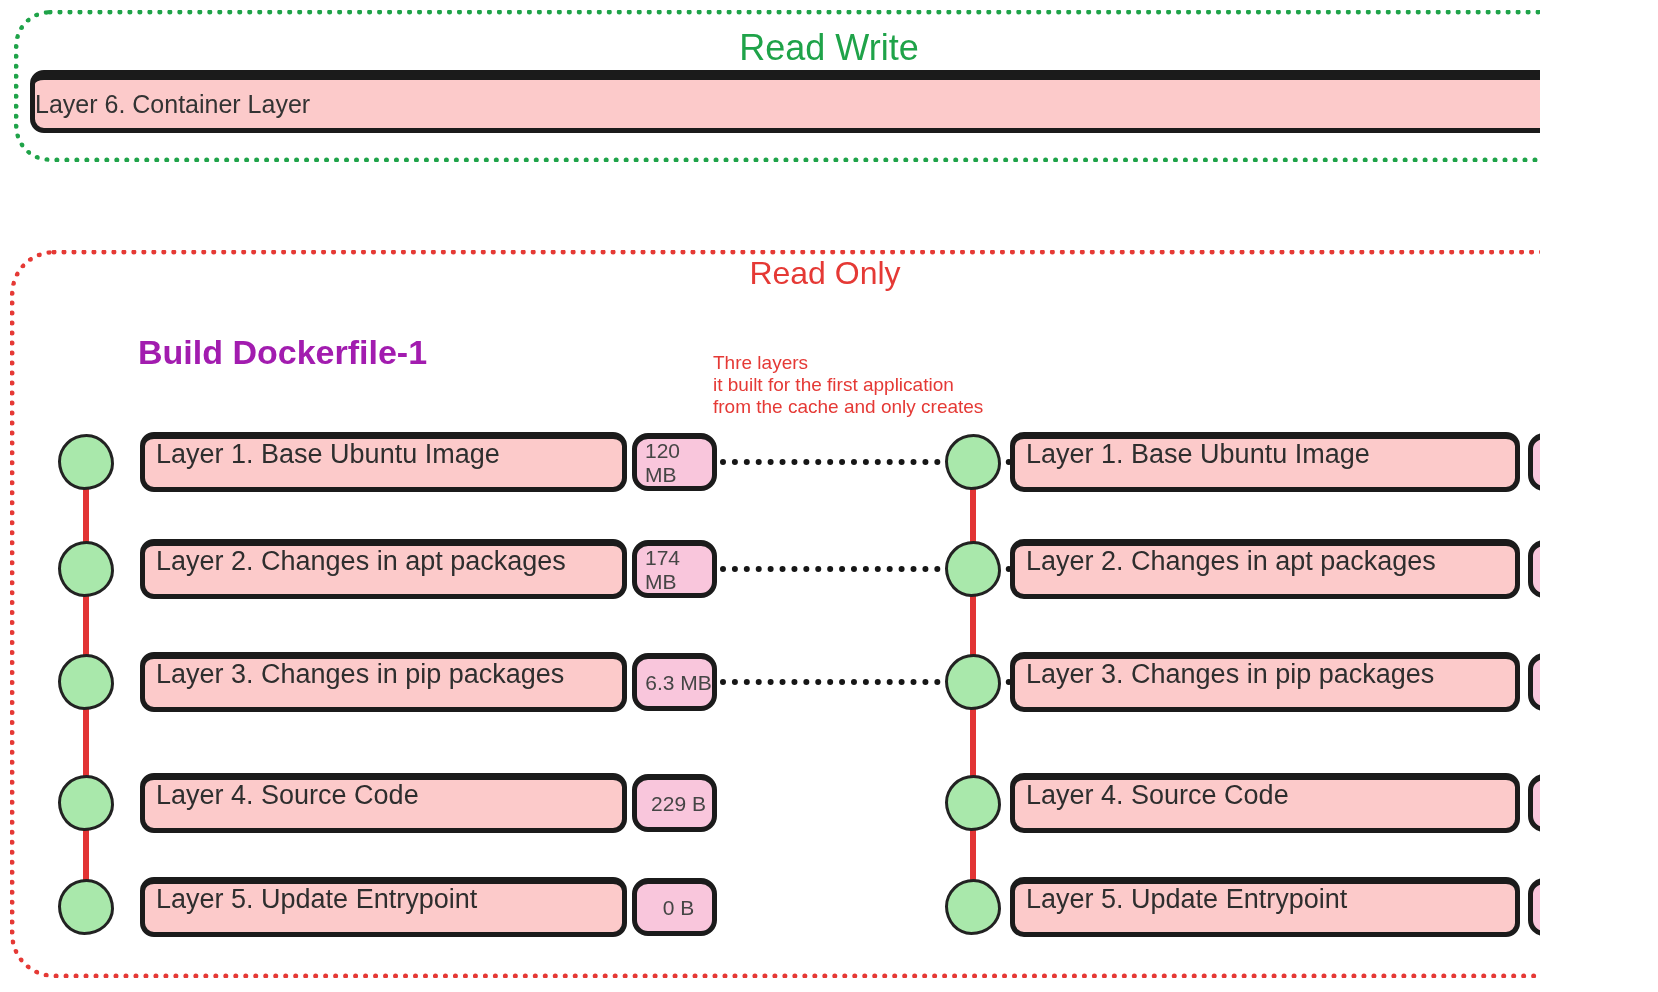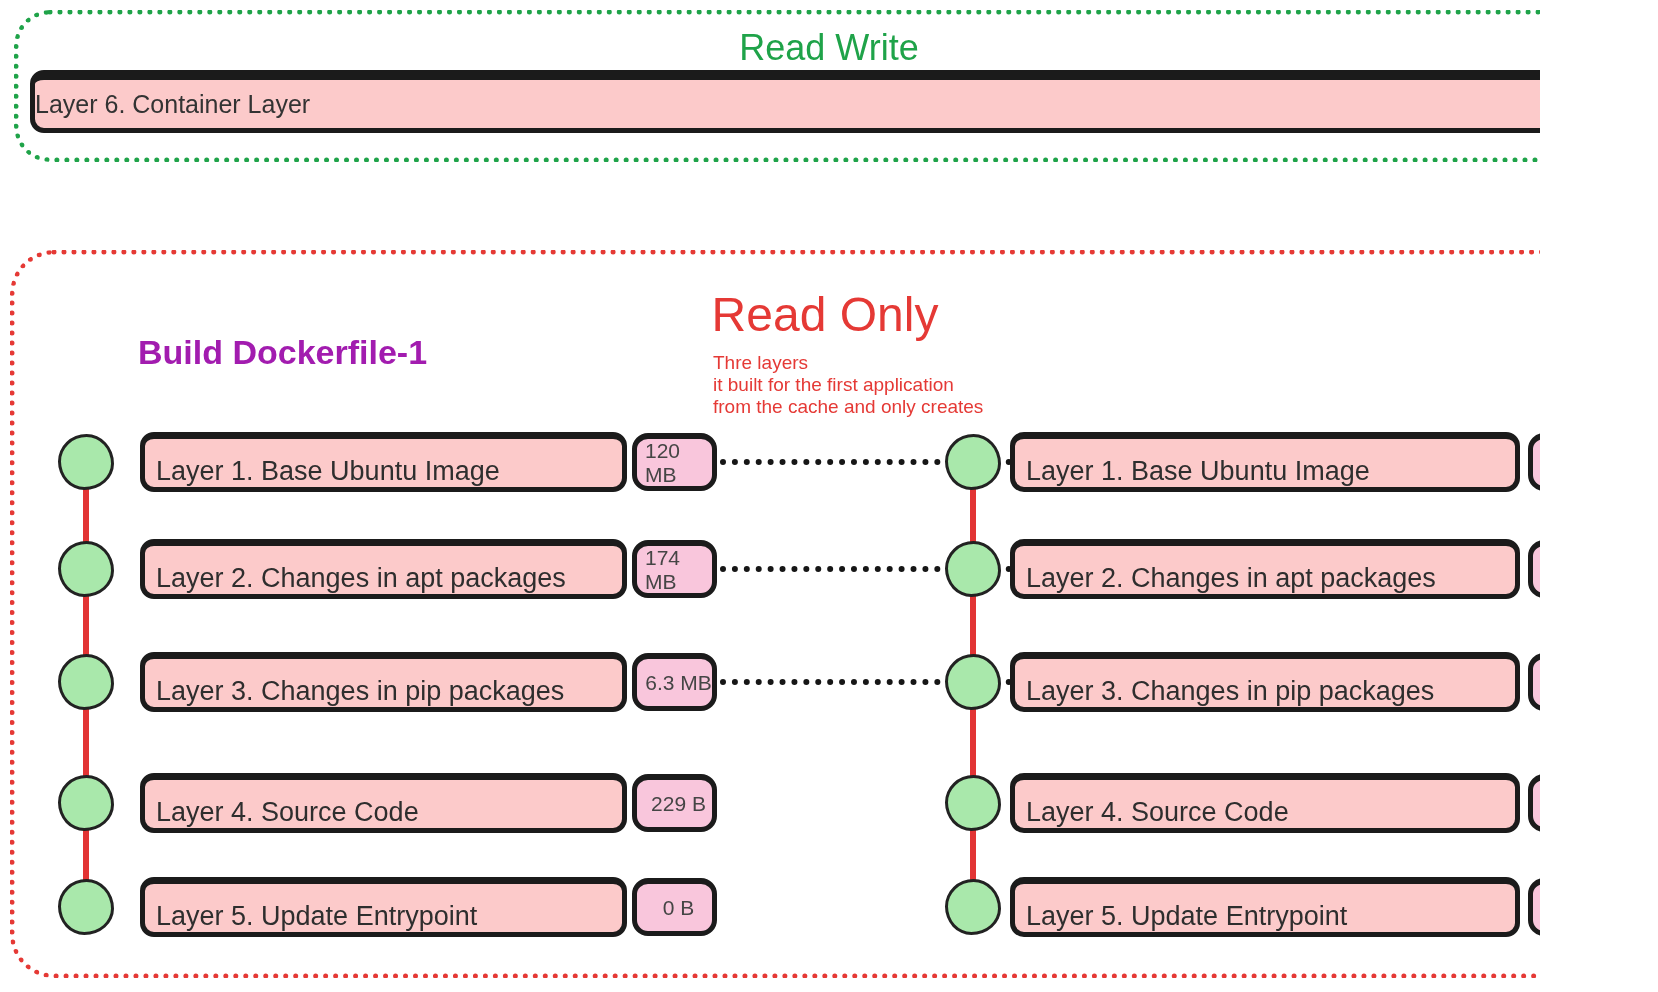--- a/index.html
+++ b/index.html
@@ -16,38 +16,38 @@
   .rw-title{position:absolute; left:0; right:0; top:12px; text-align:center;
       font-size:36px; font-weight:400; color:var(--green);}
   .bar{position:absolute; left:11px; top:55px; width:1587px; height:63px;
       background:var(--pink); border:5px solid var(--ink); border-top-width:10px;
       border-radius:14px; display:flex; align-items:center; 
       font-size:25px; color:#333;}
 
   
   .ro{position:absolute; left:10px; top:250px; width:1630px; height:728px;
       border:5px dotted var(--red); border-radius:44px;}
-  .ro-title{position:absolute; left:0; right:0; top:32px; text-align:center;
-      font-size:48px; font-weight:400; color:var(--red);}
+  .ro-title{position:absolute; left:0; right:0; top:0; text-align:center;
+      font-size:32px; font-weight:400; color:var(--red);}
 
   .col-heading{position:absolute; font-size:34px; font-weight:700; color:#a21caf; white-space:nowrap;}
   #h1{left:138px; top:333px;}
   #h2{left:1035px; top:333px;}
 
   .annotation{position:absolute; left:713px; top:352px; font-size:19px;
       line-height:22px; color:var(--red); white-space:nowrap;}
 
   .vline{position:absolute; width:6px; background:#e23434; z-index:1;}
   .connector{position:absolute; height:0; border-top:6px dotted #161616; z-index:1;}
   .node{position:absolute; width:56px; height:56px; background:var(--node);
       border:3px solid #222; z-index:2;
       border-radius:51% 49% 53% 47% / 49% 53% 47% 51%;}
   .lbox{position:absolute; height:60px; background:var(--pink);
       border:5px solid var(--ink); border-top-width:7px; border-radius:14px;
-      display:flex; align-items:flex-end; padding-left:11px; font-size:27px;
+      display:flex; align-items:flex-start; padding-left:11px; font-size:27px;
       color:#2e2e2e; z-index:2; white-space:nowrap; overflow:hidden;}
   .badge{position:absolute; height:58px; background:var(--badge);
       border:5px solid var(--ink); border-top-width:6px; border-radius:16px;
       display:flex; align-items:center; justify-content:center; font-size:21px;
       color:#454545; z-index:2;padding-left:8px;}
 </style>
 </head>
 <body>
 
 <div class="canvas">

